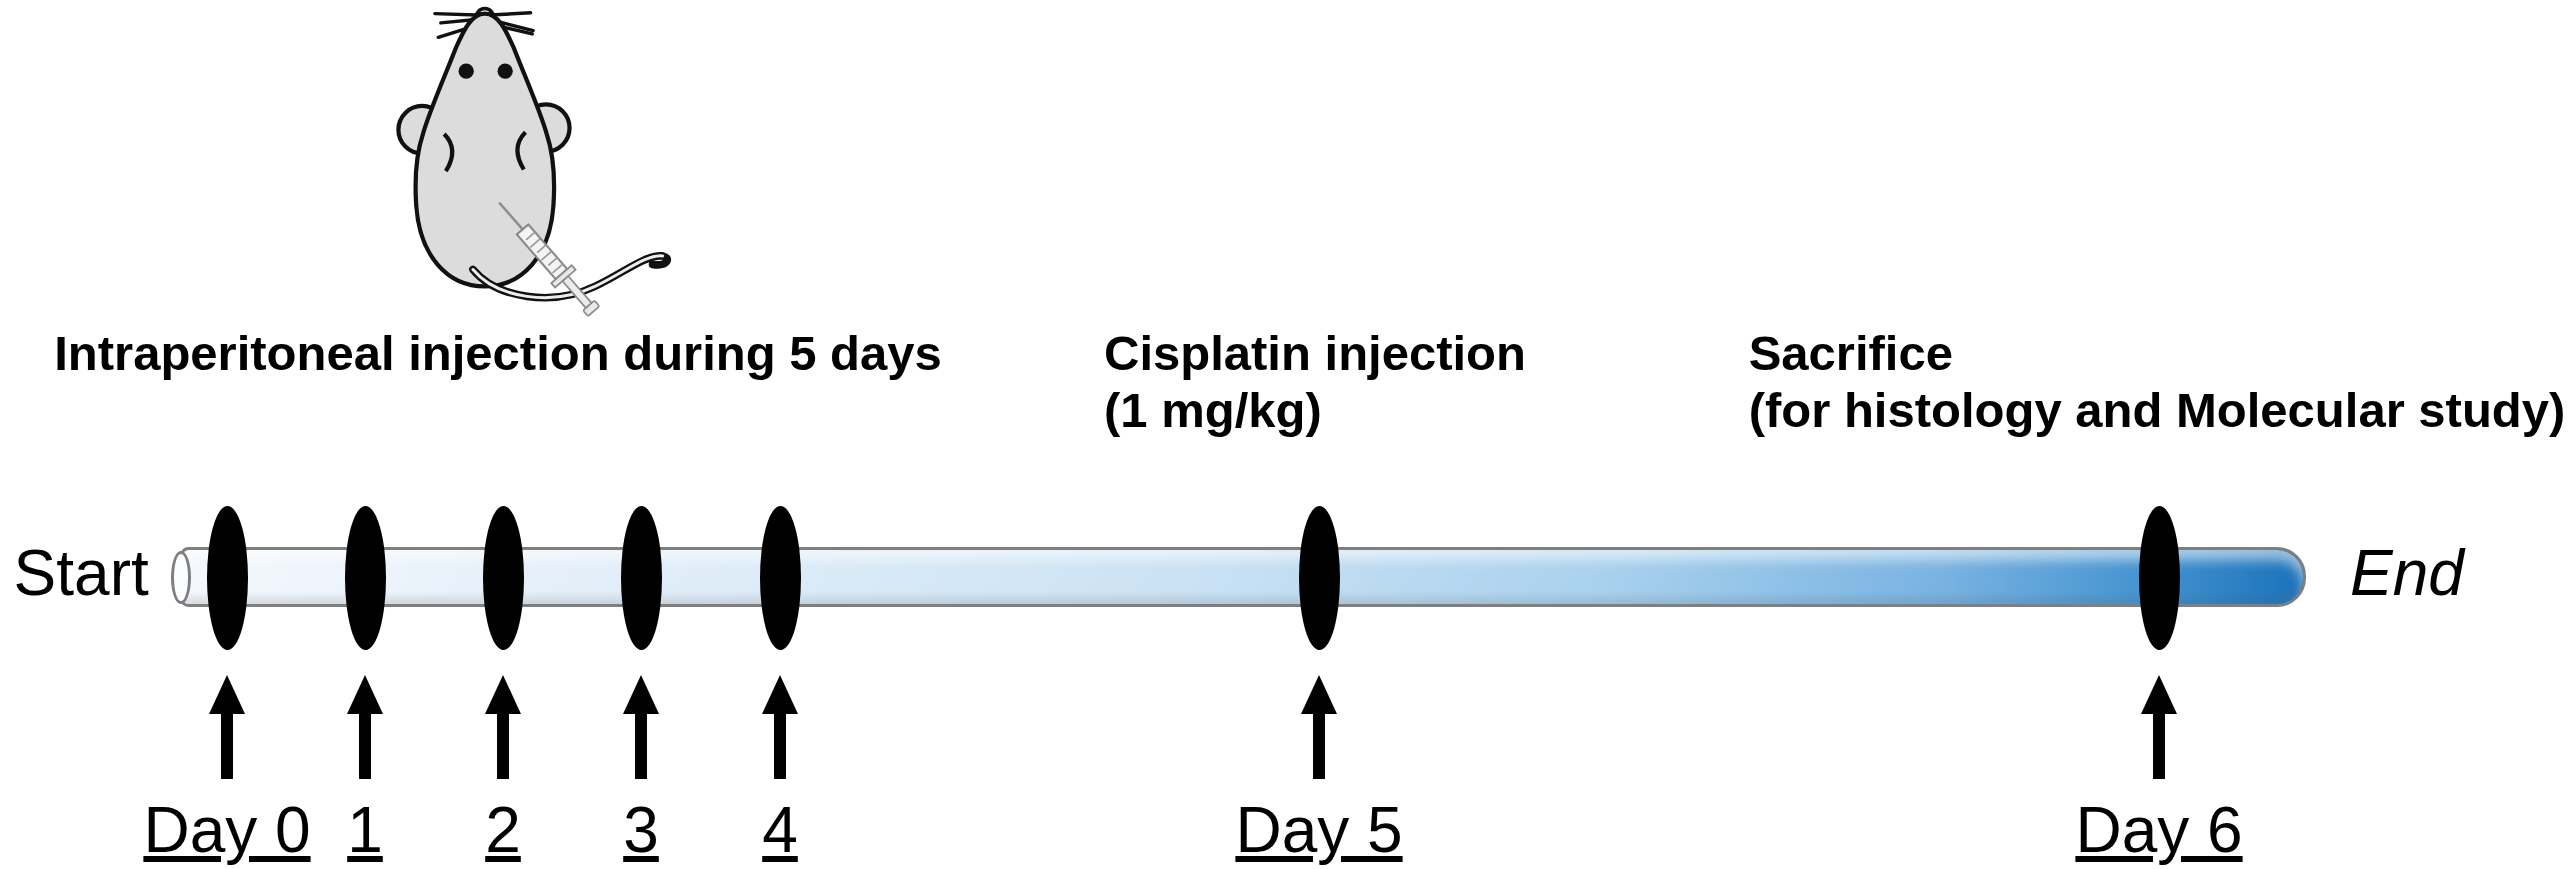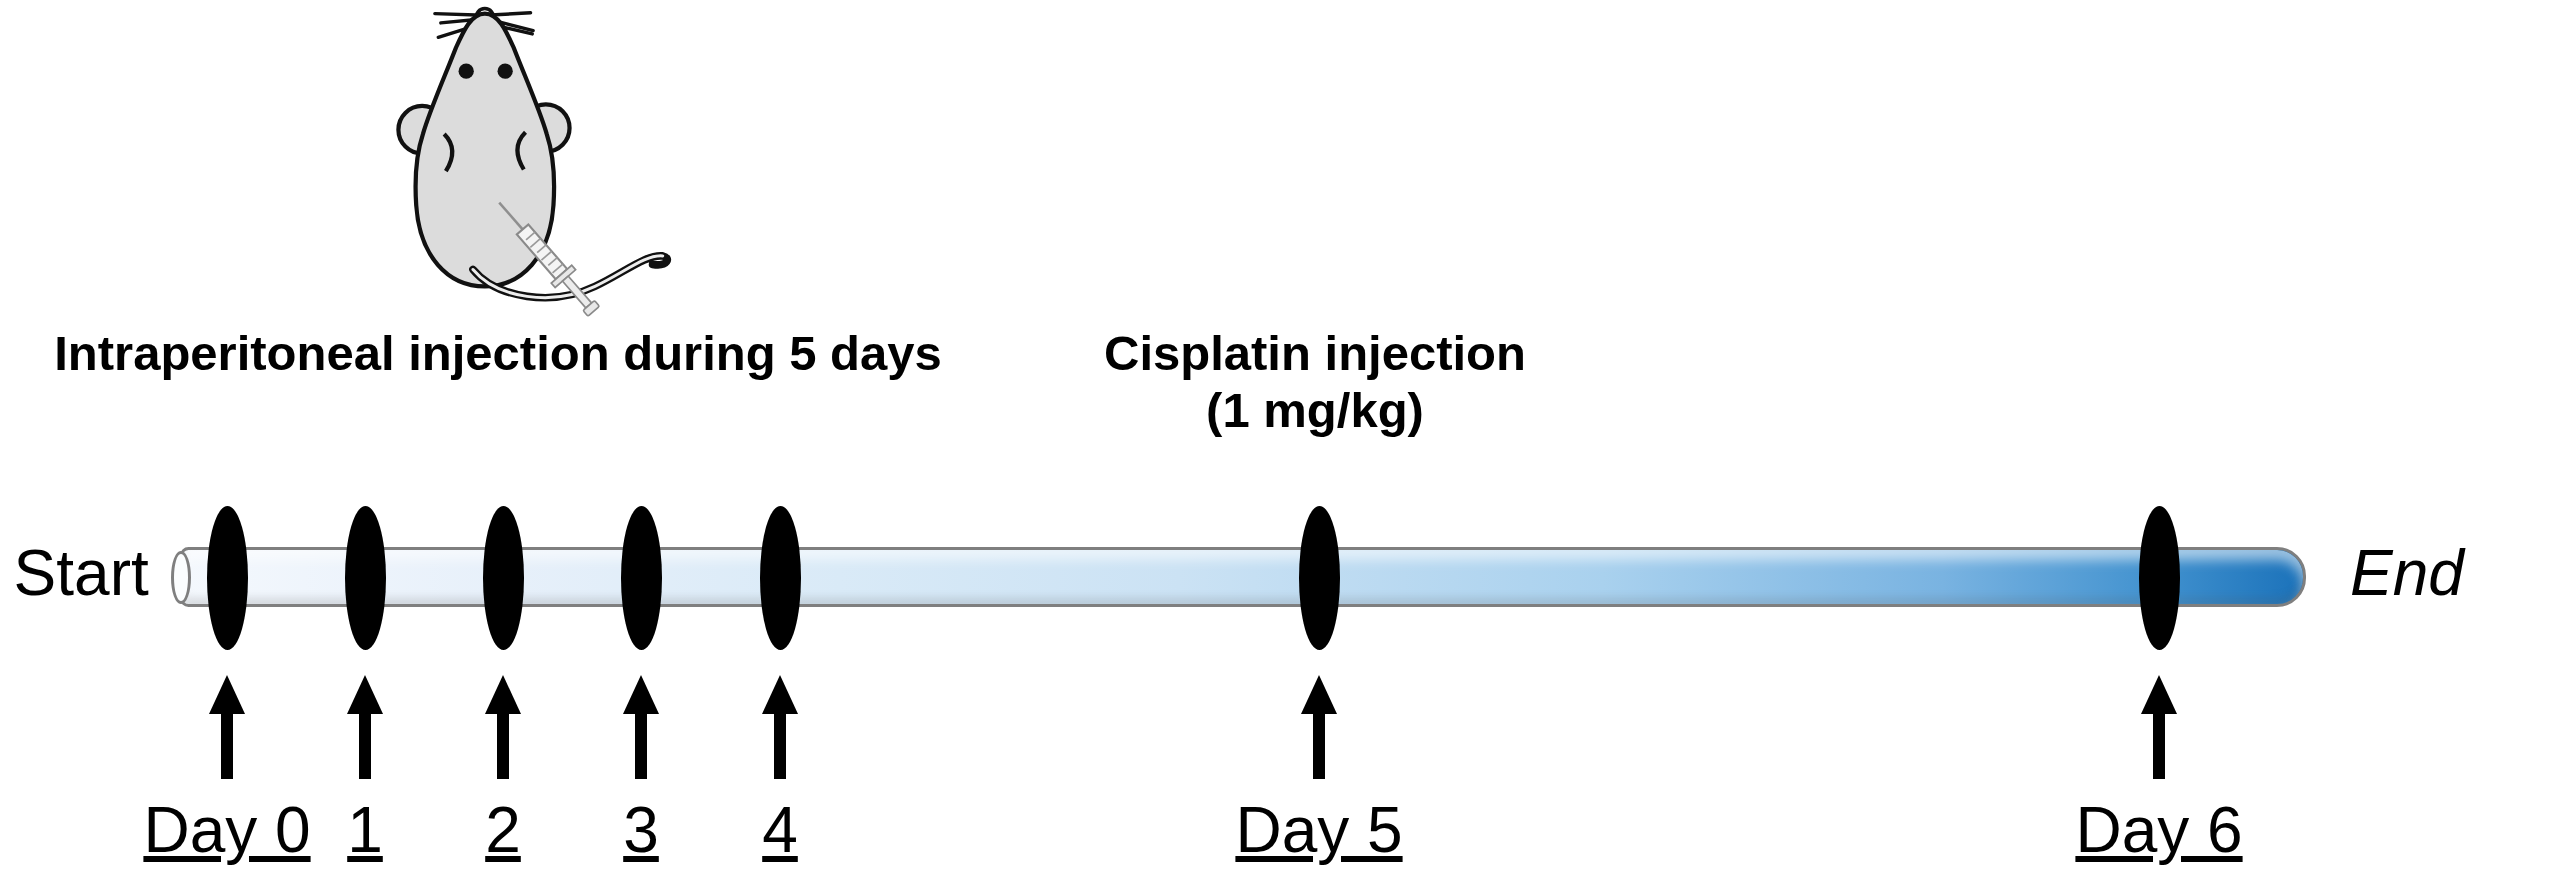--- a/index.html
+++ b/index.html
@@ -14,21 +14,21 @@
   }
 
   
   .mouse-svg { position: absolute; left: 373px; top: 0px; width: 305px; height: 339px; }
 
   
   .ann {
     position: absolute;
     top: 325px;
     transform: translateX(-50%);
-    text-align: center;
+    text-align: left;
     font-weight: bold;
     font-size: 49px;
     line-height: 57px;
     white-space: nowrap;
     color: #000000;
   }
 
   
   .tube {
     position: absolute;
@@ -165,20 +165,24 @@
     </g>
   </svg>
 
   <div class="ann" style="left: 498px;">
     <div>Intraperitoneal injection during 5 days</div>
   </div>
   <div class="ann" style="left: 1315px;">
     <div>Cisplatin injection</div>
     <div>(1 mg/kg)</div>
   </div>
+  <div class="ann" style="left: 2157px;">
+    <div>Sacrifice</div>
+    <div>(for histology and Molecular study)</div>
+  </div>
 
   <div class="start-label">Start</div>
   <div class="tube"></div>
   <div class="tube-cap"></div>
   <div class="end-label">End</div>
 
   <div id="events">
     <div class="event" style="left: 227px;">
       <div class="marker"></div>
       <div class="arrow">

